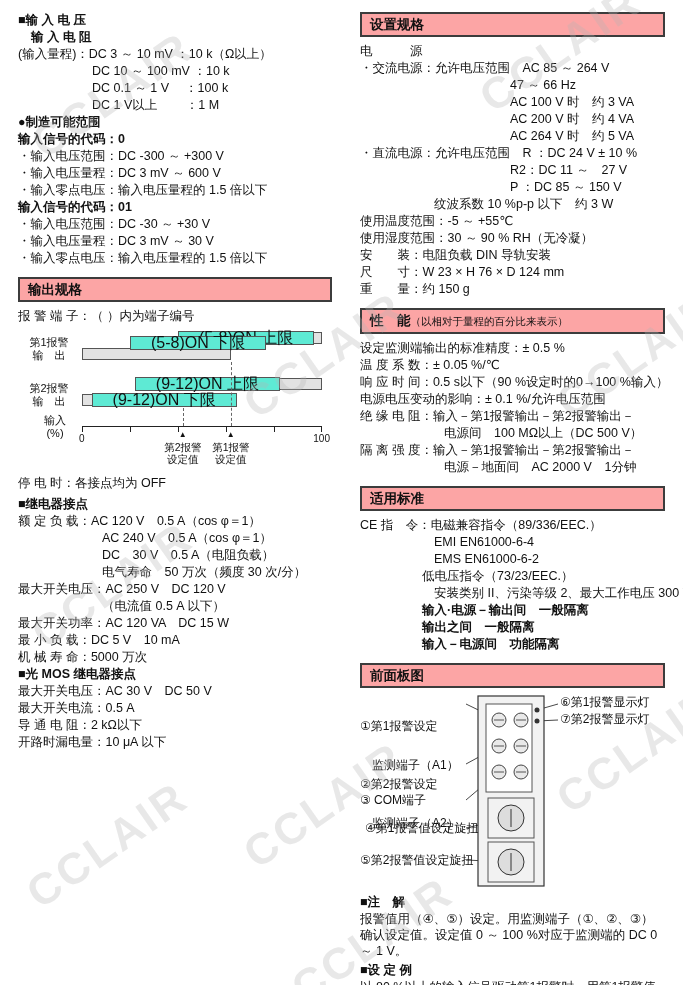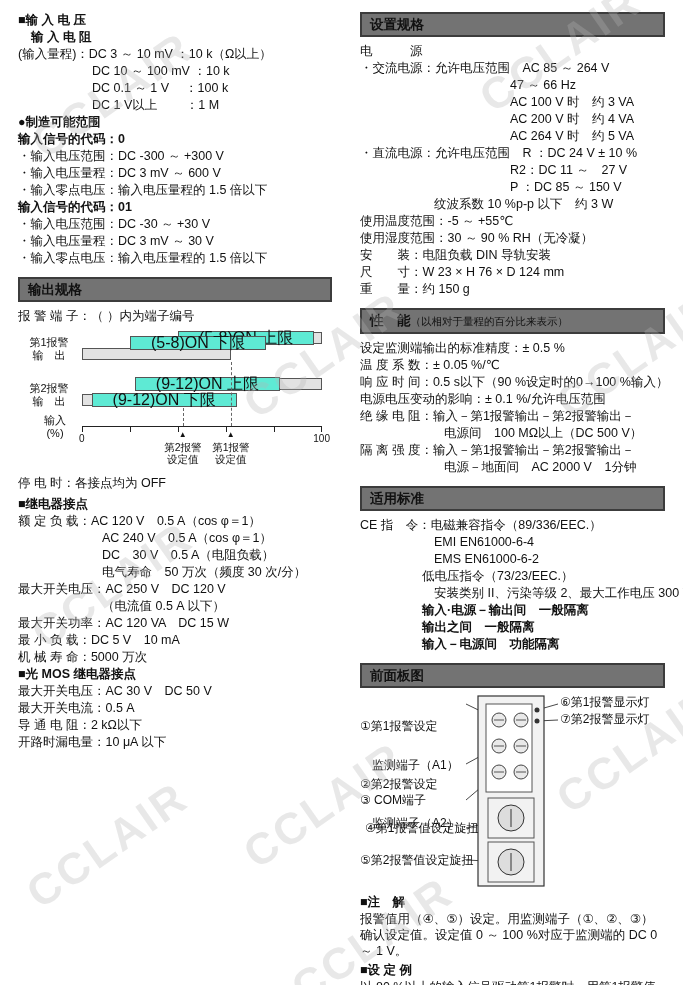--- a/index.html
+++ b/index.html
@@ -11,21 +11,21 @@
   }
   .col { position:absolute; top:12px; z-index:1; }
   .col-left  { left:18px;  width:314px; }
   .col-right { left:360px; width:305px; }
 
   .ln { font-size:12.5px; line-height:17px; white-space:pre; }
   .b  { font-weight:bold; }
   .i1{padding-left:13px}.i3{padding-left:62px}.i4{padding-left:74px}.i5{padding-left:84px}.i6{padding-left:150px}
 
   .hdr {
-    border:2px solid #3c3c3c; background:#737373;
+    border:2px solid #3c3c3c; background:#fca5a5;
     font-weight:bold; font-size:13.5px; line-height:17px;
     padding:2px 8px; margin:10px 0 6px;
   }
   .col-right .hdr:first-child { margin-top:0; }
   .hdr .note { font-weight:normal; font-size:10.5px; }
 
   .para { font-size:12.5px; line-height:16px; margin-bottom:3px; }
   .mt4 { margin-top:4px; }
 
   

